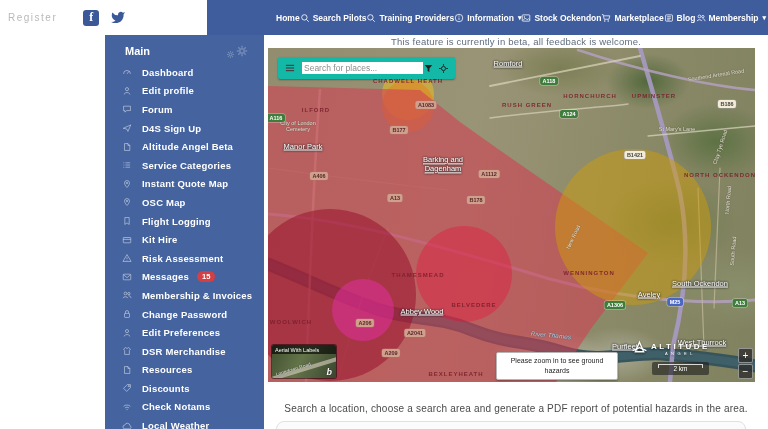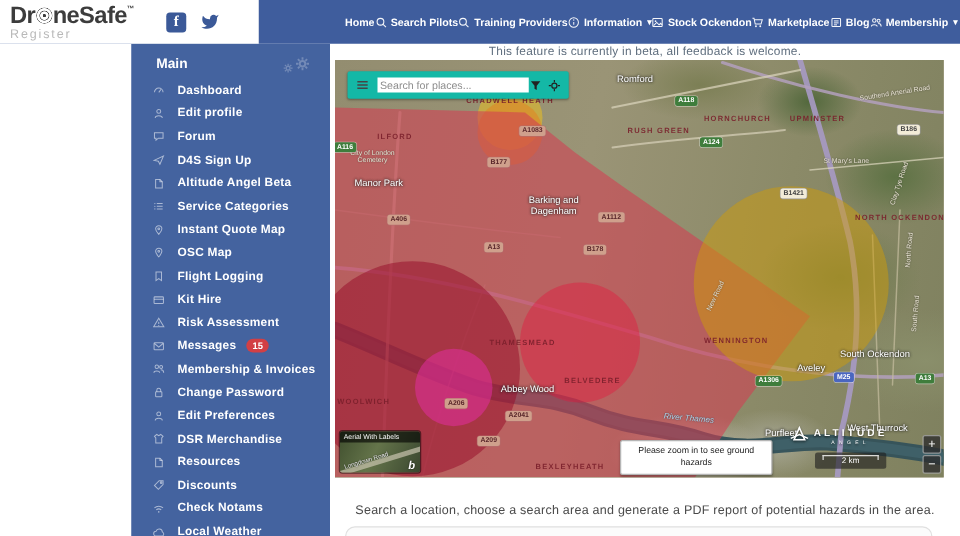--- a/index.html
+++ b/index.html
@@ -55,21 +55,21 @@
       radial-gradient(90px 60px at 83% 52%, #6e7b4e 0%, transparent 72%),
       radial-gradient(90px 40px at 60% 6%, #7c7f55 0%, transparent 70%),
       radial-gradient(110px 60px at 97% 72%, #8a8f6b 0%, transparent 70%),
       radial-gradient(90px 45px at 58% 94%, #b9b7a8 0%, transparent 70%),
       radial-gradient(70px 40px at 72% 92%, #a8a896 0%, transparent 70%),
       linear-gradient(100deg,#938d70 0%,#9a9476 40%,#8b8a68 70%,#7f815f 100%);}
   #map-svg{position:absolute;inset:0;width:100%;height:100%;}
   #map-labels{position:absolute;inset:0;pointer-events:none;}
   .ml{position:absolute;white-space:nowrap;}
   .ml.district{font-size:6px;letter-spacing:1px;color:#7a1f2b;font-weight:700;opacity:.9;}
-  .ml.town{font-size:7.5px;color:#fff;text-shadow:0 0 2px rgba(40,40,40,.9),0 0 2px rgba(40,40,40,.9);}
+  .ml.town{font-size:7.5px;color:#fff;text-shadow:0 0 2px rgba(40,40,40,.9),0 0 2px rgba(40,40,40,.9);text-decoration:underline;}
   .ml.small{font-size:5.5px;color:#efe9d6;text-shadow:0 0 1px rgba(40,40,40,.9);}
   .ml.river{font-size:6.5px;font-style:italic;color:#bcd8ea;text-shadow:0 0 1px rgba(10,30,50,.9);}
   .ml.wrap{white-space:normal;text-align:center;line-height:1.15;}
   .rb{position:absolute;font-size:5.5px;font-weight:700;padding:0 2.5px;border-radius:2px;line-height:1.5;}
   .rb.green{background:#3f7d3c;color:#fff;box-shadow:0 0 0 .5px rgba(255,255,255,.5);}
   .rb.blue{background:#4a66c0;color:#fff;box-shadow:0 0 0 .5px rgba(255,255,255,.5);}
   .rb.white{background:#f2ecd8;color:#444;box-shadow:0 0 0 .5px #999;}
   .rb.tan{background:#cfa08c;color:#58262a;box-shadow:0 0 0 .5px rgba(180,110,110,.8);}
 
   
@@ -337,26 +337,20 @@
       <svg class="nav-ico">
         <use href="#i-people"></use>
       </svg>
       <span>Membership</span>
       <span class="nav-caret">▾</span>
     </div>
   </div>
 
 <div class="logo-area">
   <div class="logo-block">
-    <div class="logo-line1">
-      <span>Dr</span>
-        <span class="logo-o"></span>
-        <span>neSafe</span>
-        <span class="logo-tm">™</span>
-    </div>
     <div class="logo-line2">Register</div>
   </div>
   <div class="social">
     <div class="fb-icon">f</div>
     <svg class="tw-icon">
         <use href="#i-twitter"></use>
       </svg>
   </div>
 </div>
 

